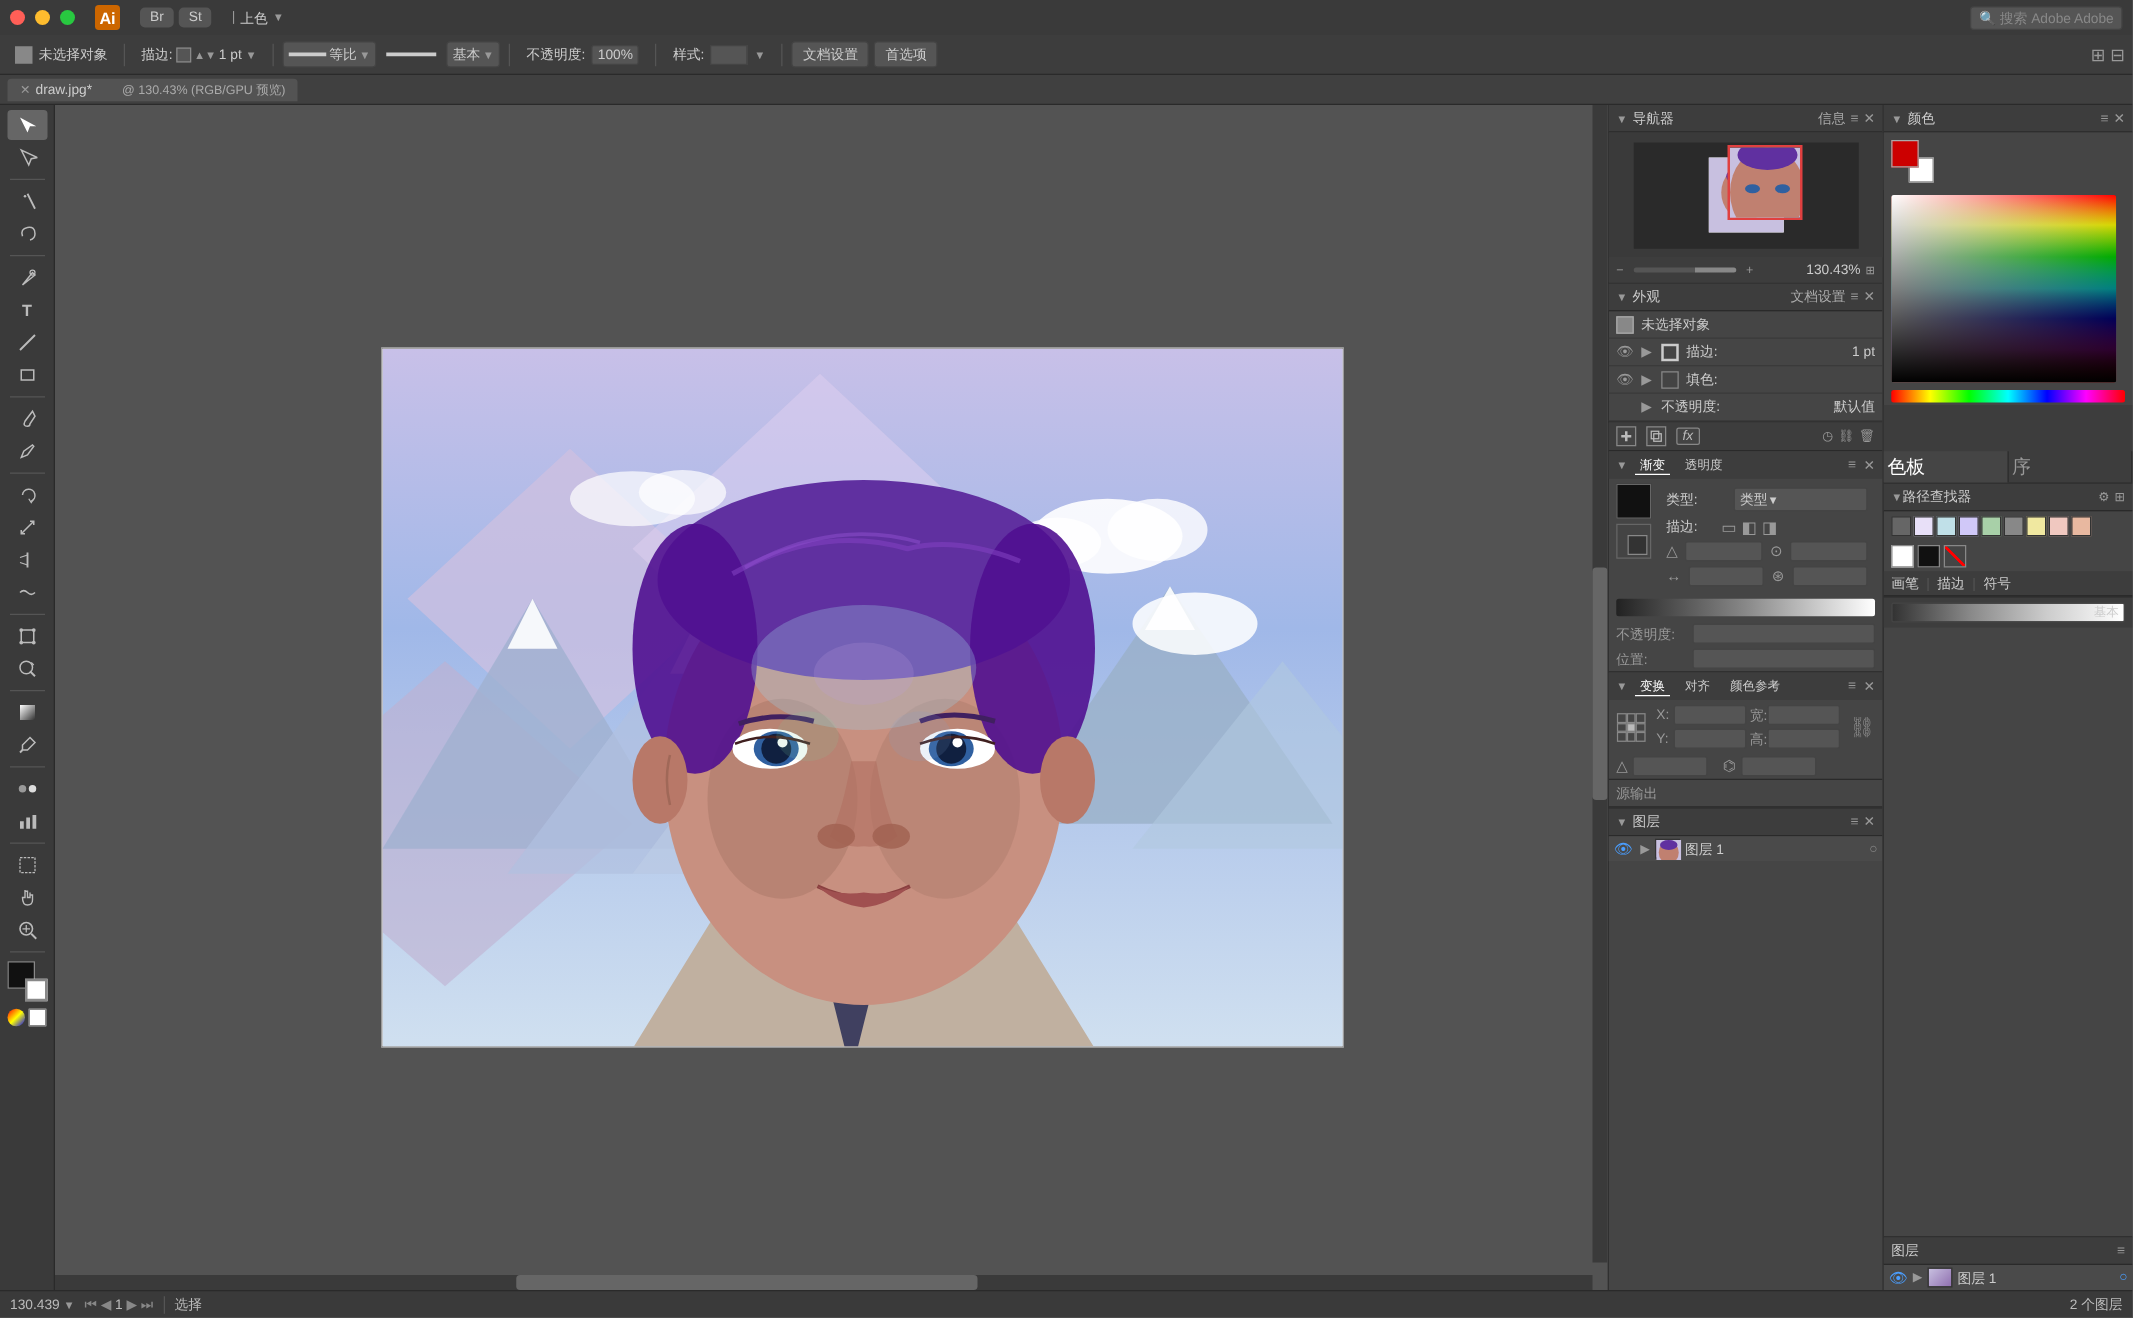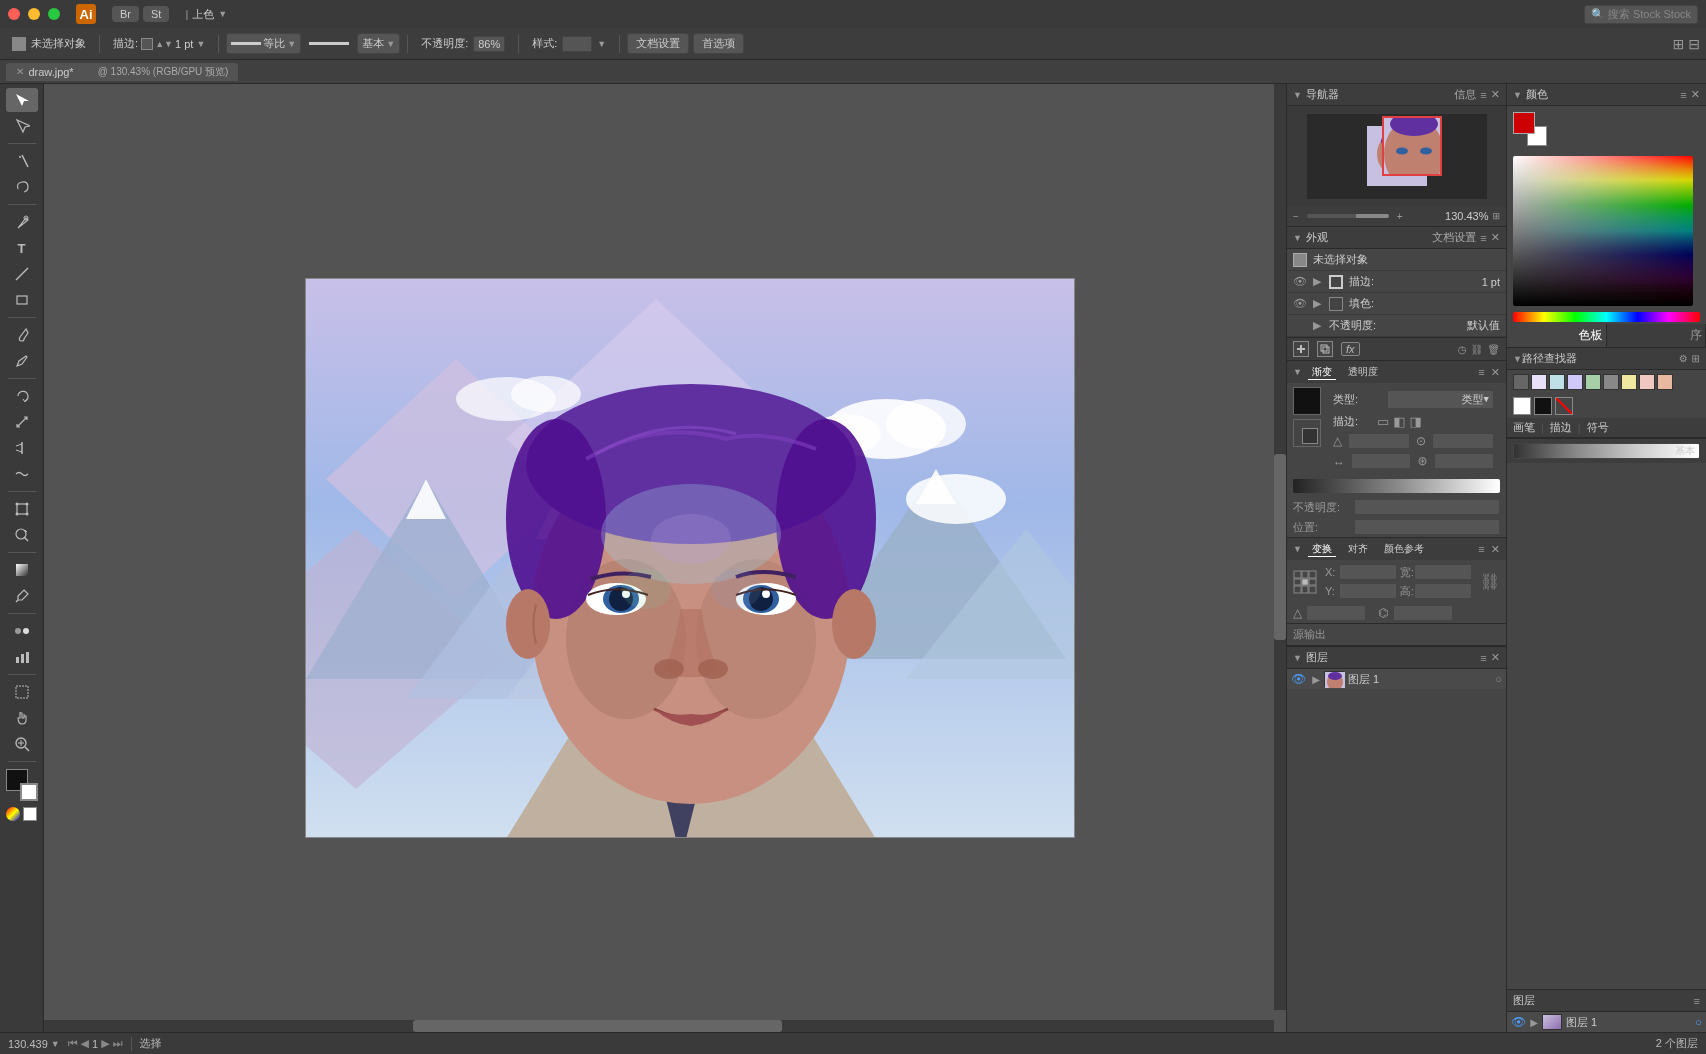--- a/index.html
+++ b/index.html
@@ -181,22 +181,21 @@
     .trans-dropdown {
       flex: 1;
       background: #555;
       border: 1px solid #444;
       border-radius: 2px;
       padding: 1px 4px;
       font-size: 11px;
       color: #ccc;
       display: flex;
       align-items: center;
-      justify-content: flex-end;
-      font-family: Liberation Mono, monospace;
+      justify-content: flex-start;
     }
     .stroke-row {
       display: flex;
       align-items: center;
       padding: 2px 6px;
       gap: 4px;
     }
     .stroke-label { font-size: 11px; color: #ccc; width: 40px; }
 
     .gradient-bar {
@@ -228,21 +227,21 @@
       gap: 4px;
       border-bottom: 1px solid #2a2a2a;
     }
 
     
     .color-tabs {
       display: flex;
       background: #3d3d3d;
       border-bottom: 1px solid #2a2a2a;
     }
-    .color-tab { flex: 1; text-align: right; padding: 3px; font-size: 12px; color: #999; border-right: 1px solid #2a2a2a; }
+    .color-tab { flex: 1; text-align: left; padding: 3px; font-size: 15px; color: #999; border-right: 1px solid #2a2a2a; margin-top: 37px; }
     .color-tab.active { color: white; background: #454545; }
 
     .color-ref-header {
       height: 22px;
       background: #3d3d3d;
       display: flex;
       align-items: center;
       padding: 0 6px;
       border-bottom: 1px solid #2a2a2a;
     }
@@ -350,21 +349,21 @@
     <div class="title-tab"><span>St</span></div>
   </div>
   <div style="margin-left:8px; display:flex; gap:4px; align-items:center;">
     <span style="color:#999; font-size:11px;">|</span>
     <span style="color:#ccc; font-size:11px;">上色</span>
     <span style="color:#999; font-size:9px;">▼</span>
   </div>
   <div class="title-right">
     <div style="display:flex; align-items:center; gap:3px; background:#555; border:1px solid #444; border-radius:3px; padding:1px 6px;">
       <span style="color:#999; font-size:11px;">🔍</span>
-      <span style="color:#888; font-size:11px;">搜索 Stock Stock</span>
+      <span style="color:#888; font-size:11px;">搜索 Adobe Adobe</span>
     </div>
   </div>
 </div>
 
 <div id="toolbar">
   <div class="tb-item">
     <span style="width:14px;height:14px;background:#888;display:inline-block;margin-right:2px;"></span>
     <span>未选择对象</span>
   </div>
   <div class="tb-sep"></div>
@@ -382,21 +381,21 @@
     <span style="color:#999;font-size:9px;">▼</span>
   </div>
   <div style="width:40px;height:3px;background:#ccc;margin:0 4px;"></div>
   <div class="tb-dropdown tb-item">
     <span>基本</span>
     <span style="color:#999;font-size:9px;">▼</span>
   </div>
   <div class="tb-sep"></div>
   <div class="tb-item">
     <span>不透明度:</span>
-    <span style="background:#555;border:1px solid #444;padding:1px 4px;border-radius:2px;margin-left:2px;">86%</span>
+    <span style="background:#555;border:1px solid #444;padding:1px 4px;border-radius:2px;margin-left:2px;">100%</span>
   </div>
   <div class="tb-sep"></div>
   <div class="tb-item">
     <span>样式:</span>
     <span style="background:#555;border:1px solid #444;width:30px;height:16px;display:inline-block;margin-left:2px;"></span>
     <span style="color:#999;font-size:9px;margin-left:2px;">▼</span>
   </div>
   <div class="tb-sep"></div>
   <div class="tb-btn">文档设置</div>
   <div class="tb-btn">首选项</div>

